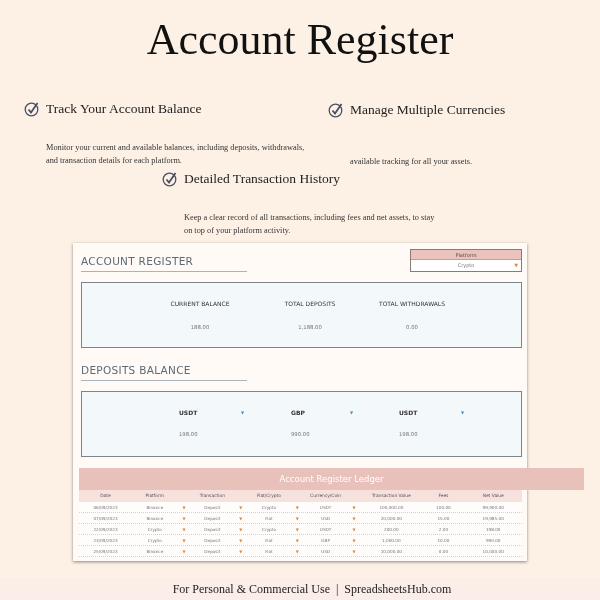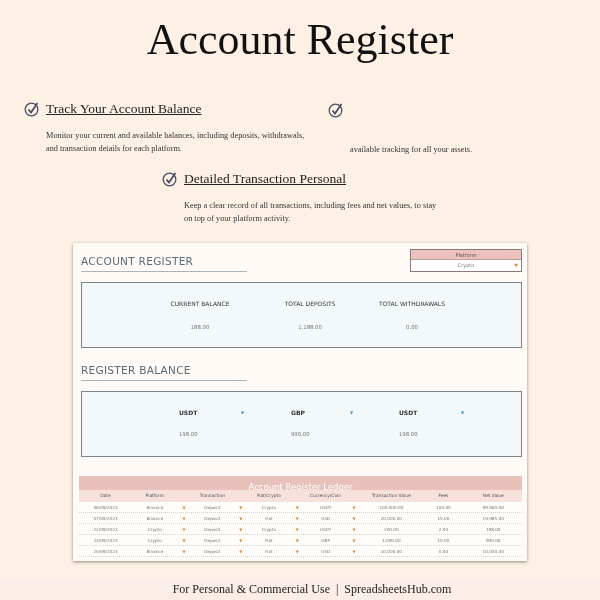--- a/index.html
+++ b/index.html
@@ -2,22 +2,22 @@
 <html><head>
   <meta charset="utf-8">
   <style>
     * { box-sizing: border-box; margin: 0; padding: 0; }
     html, body { width: 600px; height: 600px; overflow: hidden; }
     body { background: #fdf1e6; font-family: "Liberation Serif", serif; color: #1a1a1a; position: relative; }
     .page-title { position: absolute; top: 14px; left: 0; width: 600px; text-align: center; font-size: 44px; font-weight: normal; color: #111; }
     .feature { position: absolute; }
     .feature .head { display: flex; align-items: center; gap: 6px; }
     .feature .check { width: 16px; height: 16px; }
-    .feature .ftitle { font-size: 13.5px; color: #222; text-decoration: underline; }
-    .feature .fdesc { font-size: 8.3px; line-height: 13px; color: #333; margin-left: 22px; margin-top: 12px; }
+    .feature .ftitle { font-size: 13.5px; color: #222; }
+    .feature .fdesc { font-size: 8.3px; line-height: 13px; color: #333; margin-left: 22px; margin-top: 24px; }
     #f1 { left: 24px; top: 101px; width: 300px; }
     #f2 { left: 328px; top: 102px; width: 260px; }
     #f3 { left: 162px; top: 171px; width: 300px; }
 
     .sheet { position: absolute; left: 73px; top: 243px; width: 454px; height: 318px; background: #fffaf6; box-shadow: 0 1px 3px rgba(0,0,0,0.45); font-family: "DejaVu Sans", sans-serif; }
     .section-title { position: absolute; font-size: 10.5px; color: #5a6b78; letter-spacing: 0.3px; }
     .section-line { position: absolute; height: 1px; background: #a9b3bb; }
     .platform-box { position: absolute; left: 337px; top: 6px; width: 112px; height: 23px; border: 1px solid #8a7b78; background: #fff; }
     .platform-box .ph { height: 10px; background: #ebc2bc; font-size: 5px; text-align: center; line-height: 10px; color: #5a4a48; border-bottom: 1px solid #b8a09c; }
     .platform-box .pv { font-size: 5px; text-align: center; line-height: 11px; color: #777; position: relative; }
@@ -27,21 +27,21 @@
     #summary { top: 39px; height: 66px; }
     #avail { top: 148px; height: 66px; }
     .stat { position: absolute; text-align: center; width: 100px; }
     .stat .lbl { font-size: 6px; color: #333; }
     .stat .val { font-size: 5.3px; color: #777; margin-top: 17px; }
     .cur { position: absolute; width: 90px; }
     .cur .lbl { font-size: 6px; color: #333; font-weight: bold; }
     .cur .dd { position: absolute; top: 1px; font-size: 4px; color: #3a8fc5; }
     .cur .val { font-size: 5.3px; color: #777; margin-top: 15px; }
 
-    .ledger-title { position: absolute; left: 6px; top: 233px; width: 443px; height: 22px; background: #e9c1bb; color: #fff; text-align: center; font-size: 8.5px; line-height: 22px; }
+    .ledger-title { position: absolute; left: 6px; top: 225px; width: 505px; height: 22px; background: #e9c1bb; color: #fff; text-align: center; font-size: 8.5px; line-height: 22px; }
     .ledger-head { position: absolute; left: 6px; top: 247px; width: 443px; height: 12px; background: #f7e1dd; display: flex; }
     .ledger-head div { font-size: 4.4px; color: #555; text-align: center; line-height: 12px; }
     .ledger-rows { position: absolute; left: 6px; top: 259px; width: 443px; }
     .lrow { display: flex; height: 11px; border-bottom: 1px dotted #d9cfcb; background: #fffdfb; }
     .lrow div { font-size: 4.2px; color: #777; text-align: center; line-height: 11px; position: relative; }
     .lrow .a { color: #e08a3a; font-size: 4px; }
     .c-date { width: 58px; } .c-plat { width: 50px; } .c-arr { width: 14px; } .c-tr { width: 48px; } .c-fc { width: 48px; } .c-cc { width: 48px; }
     .c-tv { width: 68px; } .c-fee { width: 46px; } .c-net { width: 63px; }
 
     .footer { position: absolute; left: 0; top: 578px; width: 600px; height: 22px; background: #fbeee9; text-align: center; font-size: 12px; line-height: 22px; color: #222; }
@@ -61,33 +61,34 @@
   </div>
   <div class="fdesc"><span>Monitor your current and available balances, including deposits, withdrawals,</span><br><span>and transaction details for each platform.</span></div>
 </div>
 
 <div class="feature" id="f2">
   <div class="head">
     <svg class="check" viewBox="0 0 16 16">
         <circle cx="7.5" cy="8.5" r="6.3" fill="none" stroke="#4a4f66" stroke-width="1.3"></circle>
         <path d="M4.5 8.5 L7 11.5 L13.5 2" fill="none" stroke="#4a4f66" stroke-width="1.8"></path>
       </svg>
+    <span class="ftitle">Manage Multiple Currencies</span>
   </div>
   <div class="fdesc"><br><span>available tracking for all your assets.</span></div>
 </div>
 
 <div class="feature" id="f3">
   <div class="head">
     <svg class="check" viewBox="0 0 16 16">
         <circle cx="7.5" cy="8.5" r="6.3" fill="none" stroke="#4a4f66" stroke-width="1.3"></circle>
         <path d="M4.5 8.5 L7 11.5 L13.5 2" fill="none" stroke="#4a4f66" stroke-width="1.8"></path>
       </svg>
-    <span class="ftitle">Detailed Transaction Personal</span>
-  </div>
-  <div class="fdesc"><span>Keep a clear record of all transactions, including fees and net values, to stay</span><br><span>on top of your platform activity.</span></div>
+    <span class="ftitle">Detailed Transaction History</span>
+  </div>
+  <div class="fdesc"><span>Keep a clear record of all transactions, including fees and net assets, to stay</span><br><span>on top of your platform activity.</span></div>
 </div>
 
 <div class="sheet">
   <div class="section-title" style="left:8px; top:12px;">ACCOUNT REGISTER</div>
   <div class="section-line" style="left:8px; top:28px; width:166px;"></div>
 
   <div class="platform-box">
     <div class="ph">Platform</div>
     <div class="pv"><span>Crypto</span><span class="arrow">▼</span></div>
   </div>
@@ -100,21 +101,21 @@
     <div class="stat" style="left:178px; top:17px;">
       <div class="lbl">TOTAL DEPOSITS</div>
       <div class="val">1,188.00</div>
     </div>
     <div class="stat" style="left:280px; top:17px;">
       <div class="lbl">TOTAL WITHDRAWALS</div>
       <div class="val">0.00</div>
     </div>
   </div>
 
-  <div class="section-title" style="left:8px; top:121px;">REGISTER BALANCE</div>
+  <div class="section-title" style="left:8px; top:121px;">DEPOSITS BALANCE</div>
   <div class="section-line" style="left:8px; top:137px; width:166px;"></div>
 
   <div class="panel" id="avail">
     <div class="cur" style="left:97px; top:17px;">
       <div class="lbl">USDT</div>
       <div class="dd" style="left:62px;">▼</div>
       <div class="val">198.00</div>
     </div>
     <div class="cur" style="left:209px; top:17px;">
       <div class="lbl">GBP</div>

